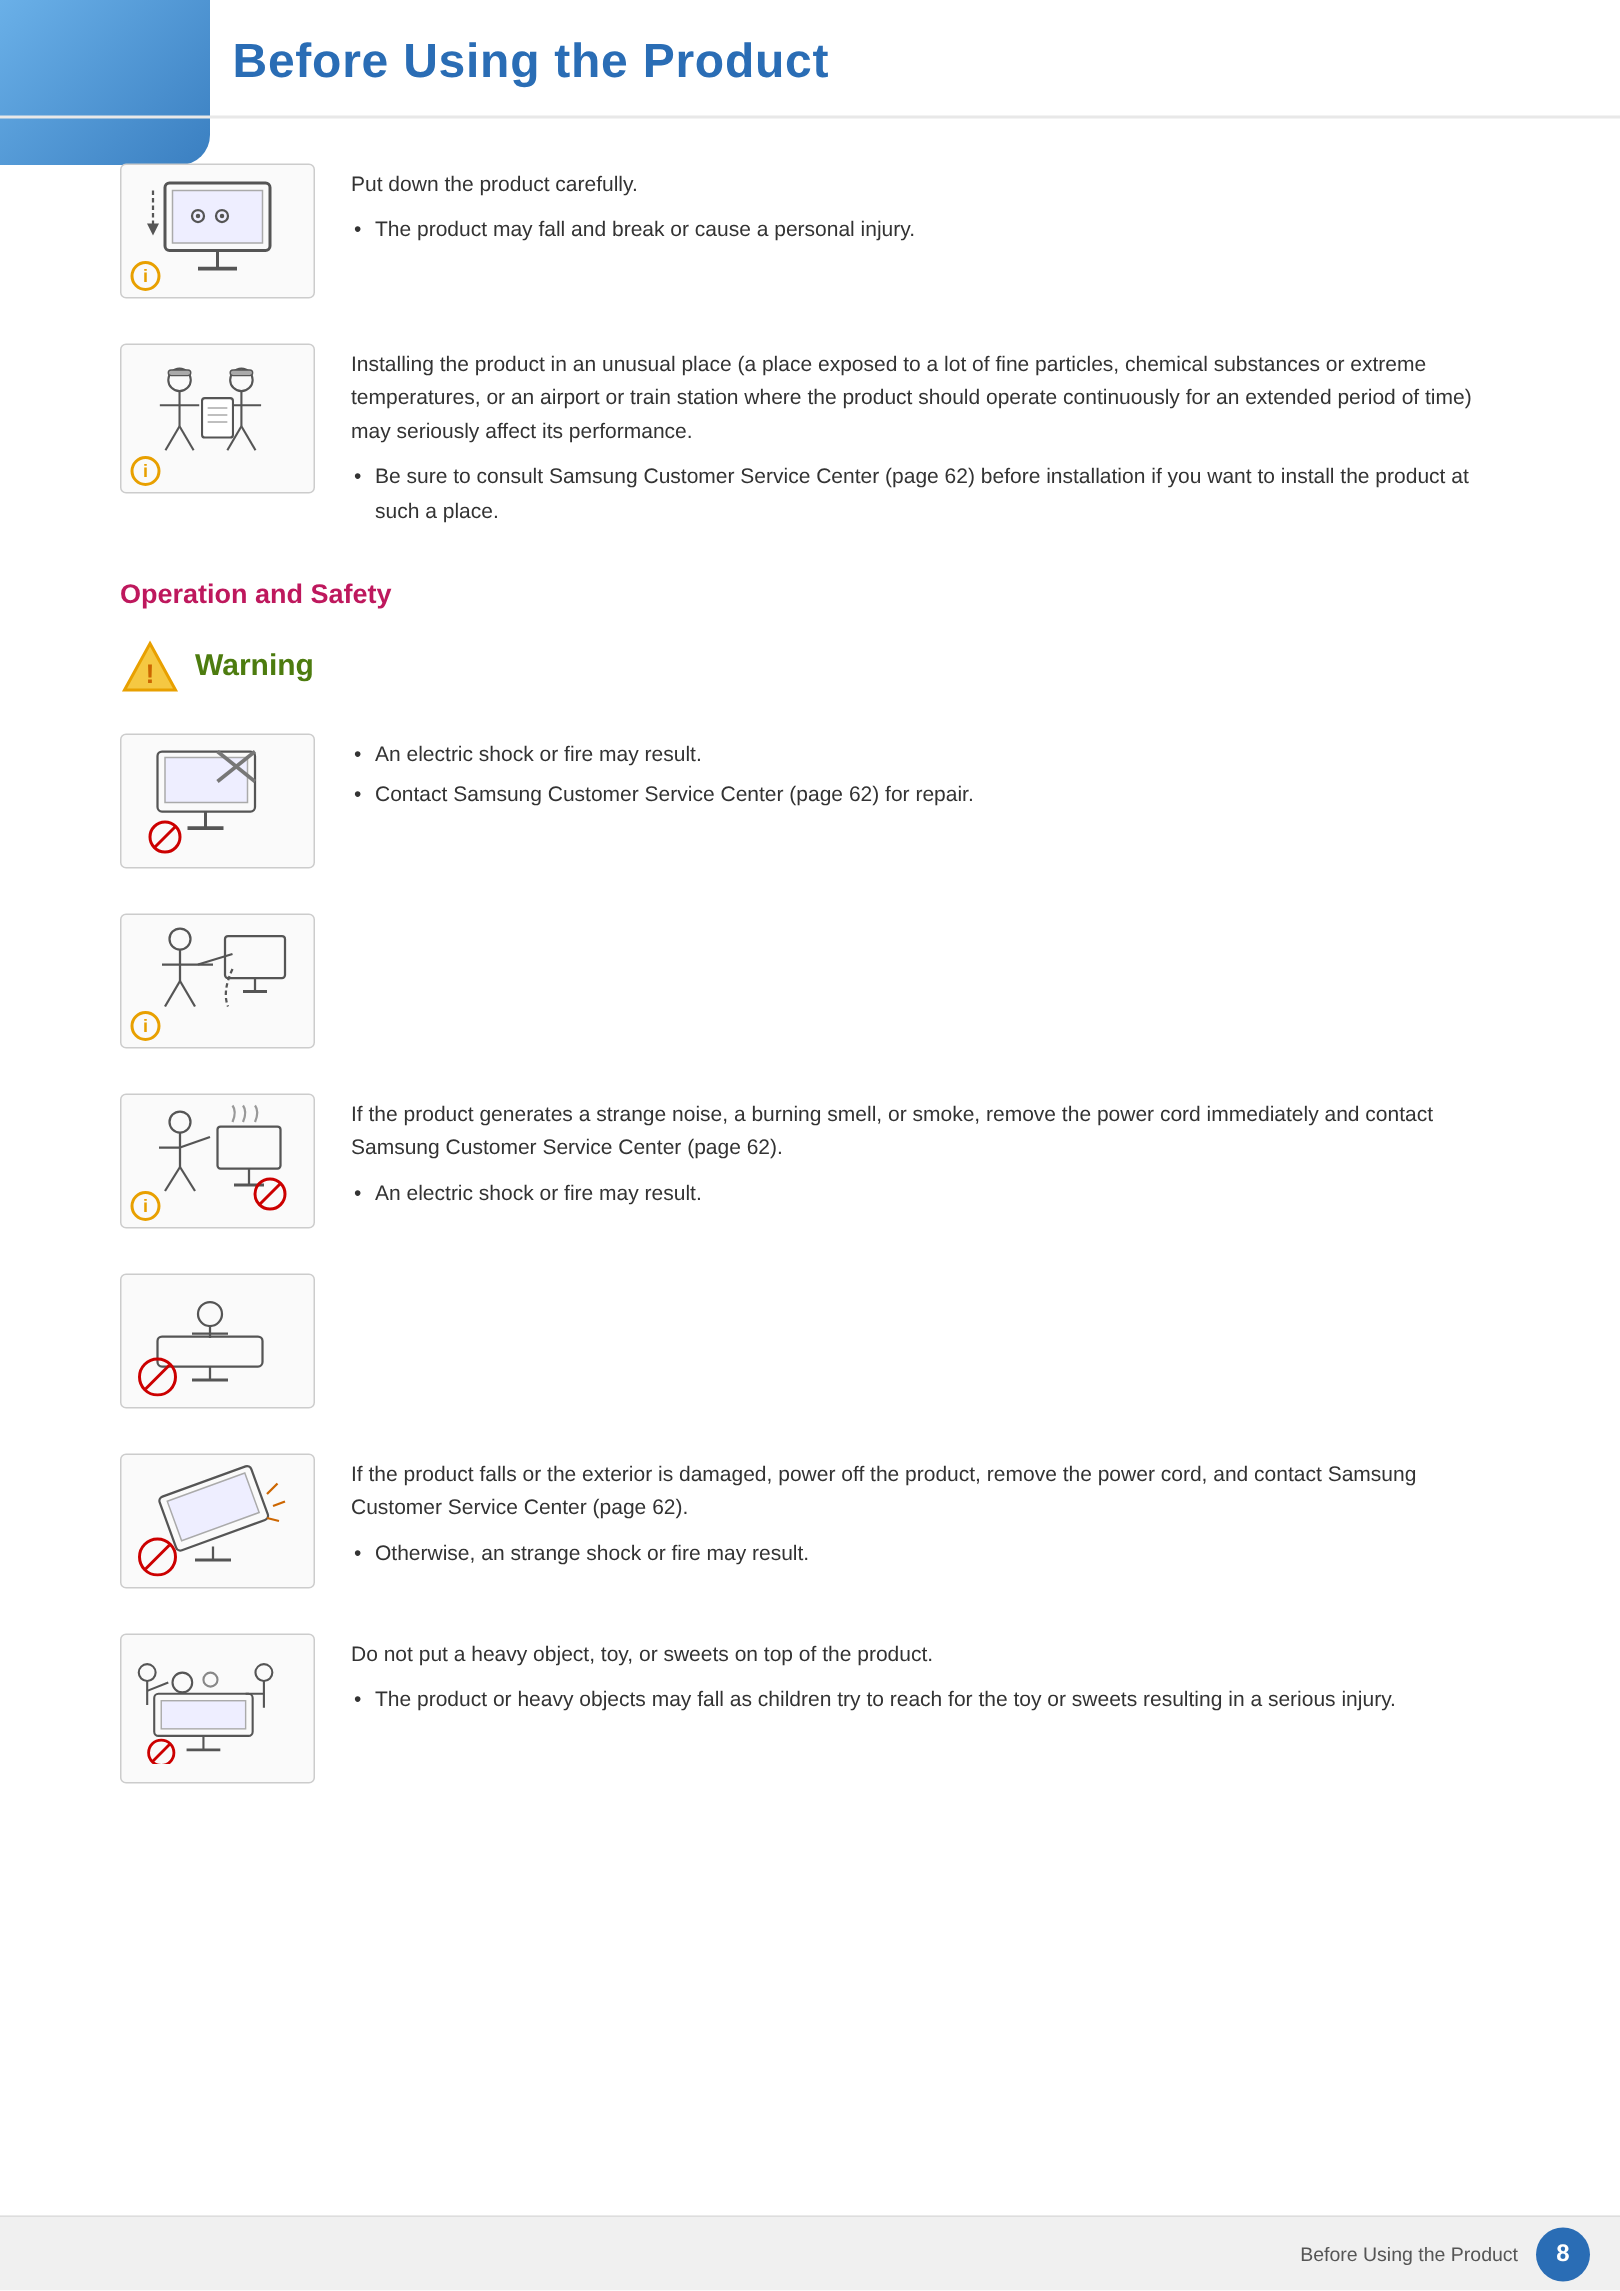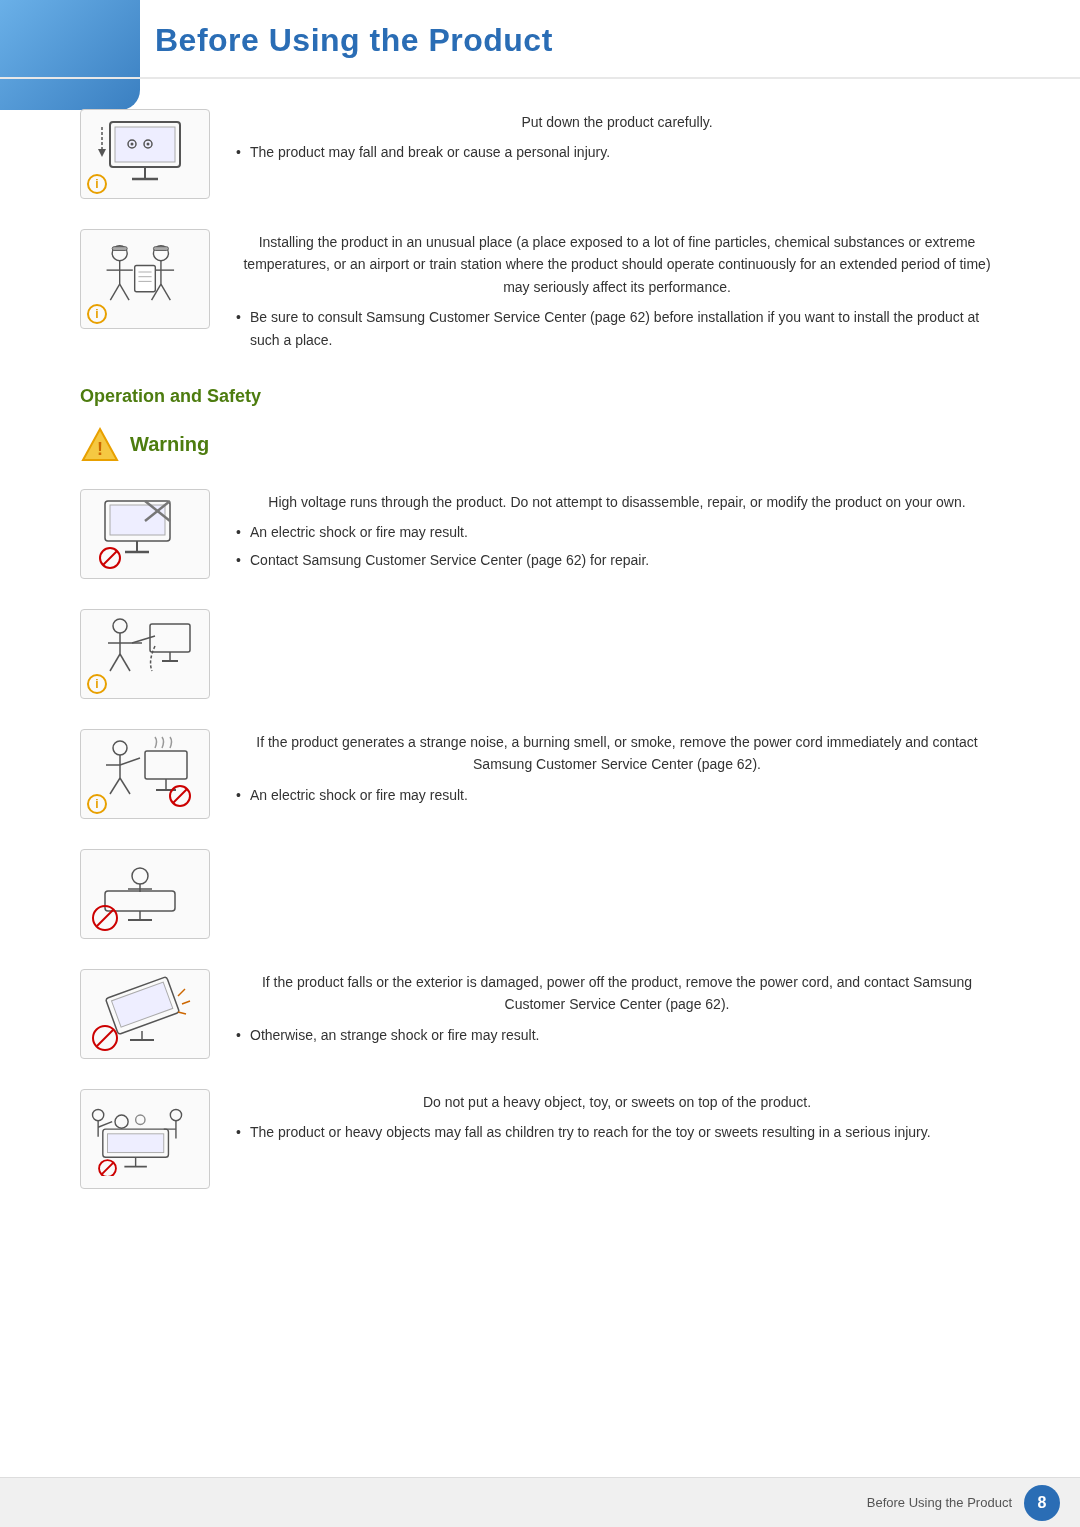--- a/index.html
+++ b/index.html
@@ -99,21 +99,20 @@
     }
 
     .text-block {
       flex: 1;
       padding-top: 2px;
     }
 
     .text-block p {
       margin-bottom: 8px;
       line-height: 1.6;
-      text-align: center;
     }
 
     .text-block ul {
       list-style: none;
       padding: 0;
     }
 
     .text-block ul li {
       padding-left: 16px;
       position: relative;
@@ -125,21 +124,21 @@
       content: "•";
       position: absolute;
       left: 2px;
       color: #333;
     }
 
     
     .section-heading {
       font-size: 18px;
       font-weight: bold;
-      color: #4d7c0f;
+      color: #be185d;
       margin: 20px 0 18px 0;
     }
 
     
     .warning-block {
       display: flex;
       align-items: center;
       gap: 10px;
       margin-bottom: 24px;
     }
@@ -292,21 +291,20 @@
           <line x1="80" y1="25" x2="55" y2="5" stroke="#777" stroke-width="2.5"></line>
 
           <line x1="47" y1="45" x2="47" y2="56" stroke="#555" stroke-width="2"></line>
           <line x1="35" y1="56" x2="59" y2="56" stroke="#555" stroke-width="2.5"></line>
 
           <circle cx="20" cy="62" r="10" fill="none" stroke="#cc0000" stroke-width="2"></circle>
           <line x1="13" y1="69" x2="27" y2="55" stroke="#cc0000" stroke-width="2"></line>
         </svg>
       </div>
       <div class="text-block">
-        <p>High voltage runs through the product. Do not attempt to disassemble, repair, or modify the product on your own.</p>
         <ul>
           <li>An electric shock or fire may result.</li>
           <li>Contact Samsung Customer Service Center (page 62) for repair.</li>
         </ul>
       </div>
     </div>
 
     <div class="section-item">
       <div class="icon-box">
         <svg viewBox="0 0 110 75" xmlns="http://www.w3.org/2000/svg">

